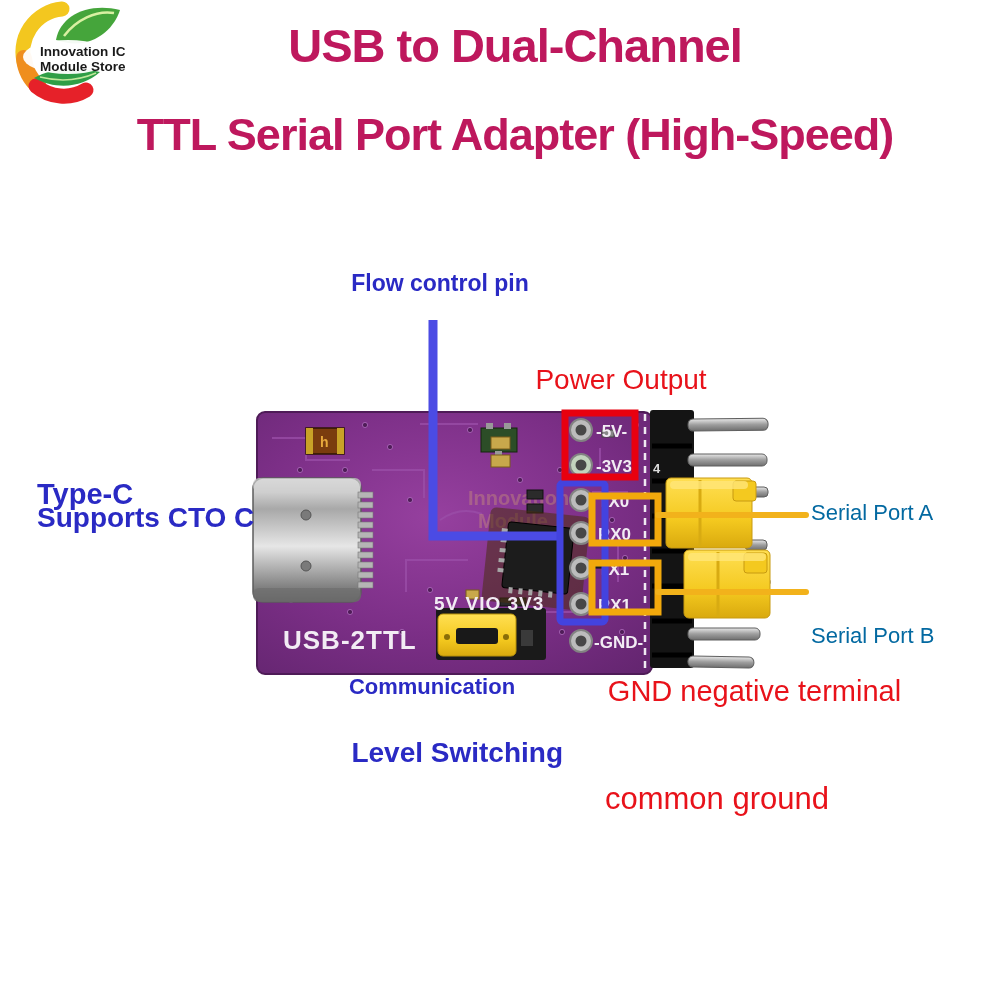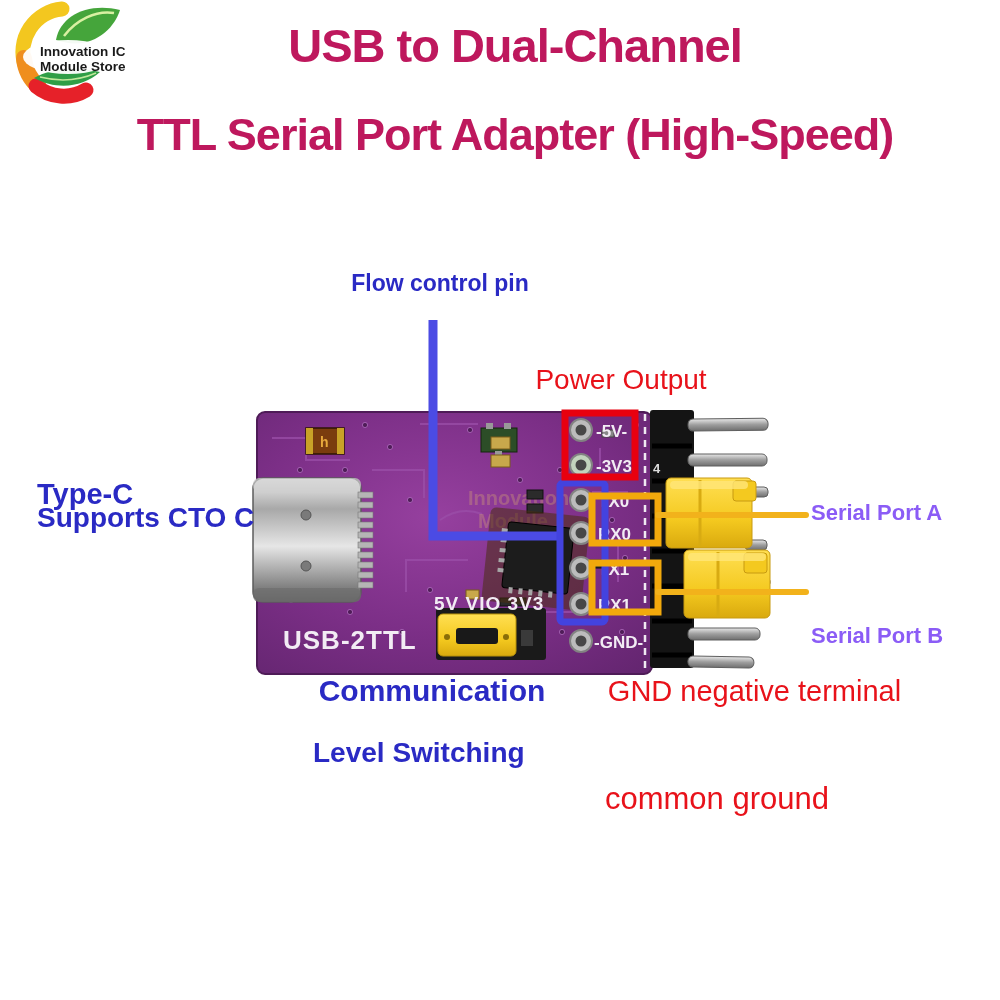--- a/index.html
+++ b/index.html
@@ -4,29 +4,29 @@
 <style>
   html,body{margin:0;padding:0;background:#fff;}
   .canvas{position:relative;width:1000px;height:1000px;background:#ffffff;overflow:hidden;
           font-family:"Liberation Sans",sans-serif;padding-left:30px;}
   .abs{position:absolute;}
   .ttl{left:0;right:0;text-align:center;font-weight:700;color:#be185d;letter-spacing:-1px;}
   .title1{top:18px;font-size:47px;}
   .title2{top:109px;font-size:45px;}
   .blue{color:#2a2ac4;font-weight:700;}
   .red{color:#e8121a;font-weight:400;}
-  .gold{color:#8b5cf6;font-weight:700;}
+  .gold{color:#0369a1;font-weight:400;}
   .flow-label{left:300px;top:270px;width:280px;text-align:center;font-size:23px;}
   .power-label{left:521px;top:364px;width:200px;text-align:center;font-size:28px;}
   .typec1{left:37px;top:472px;font-size:29px;margin-top:6px;}
   .typec2{left:37px;top:502px;font-size:28px;}
   .spa{left:811px;top:500px;font-size:22px;}
   .spb{left:811px;top:579px;font-size:22px;margin-top:44px;}
-  .comm1{left:307px;top:674px;width:250px;text-align:center;font-size:30px;}
-  .comm2{left:313px;top:737px;width:250px;text-align:left;font-size:28px;}
+  .comm1{left:307px;top:674px;width:250px;text-align:center;font-size:22px;}
+  .comm2{left:313px;top:737px;width:250px;text-align:right;font-size:28px;}
   .gnd1{left:587px;top:675px;width:335px;text-align:center;font-size:29px;}
   .gnd2{left:587px;top:737px;width:260px;text-align:center;font-size:31px;margin-top:44px;}
   .logo{left:6px;top:0px;width:126px;height:110px;}
   .logo-text{font-weight:700;font-size:13.5px;fill:#1a1a1a;}
   svg text{font-family:"Liberation Sans",sans-serif;font-weight:700;}
   .silk{fill:#f2ecf4;}
   .board-svg{left:0;top:0;}
 </style>
 </head>
 <body>

